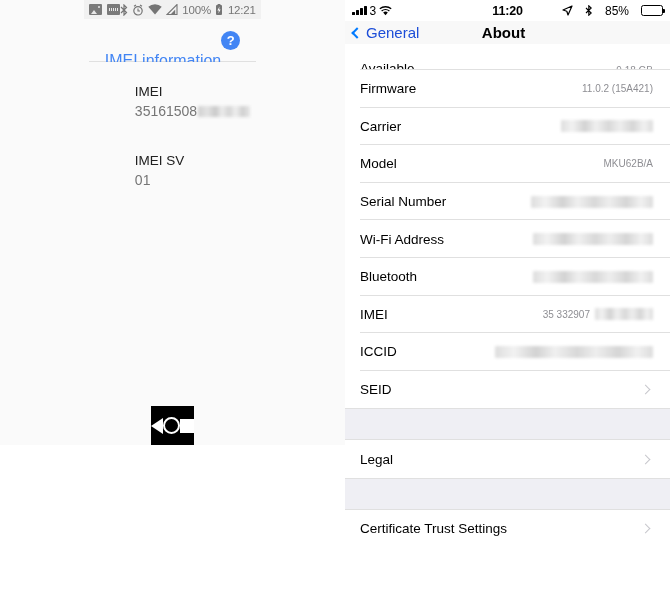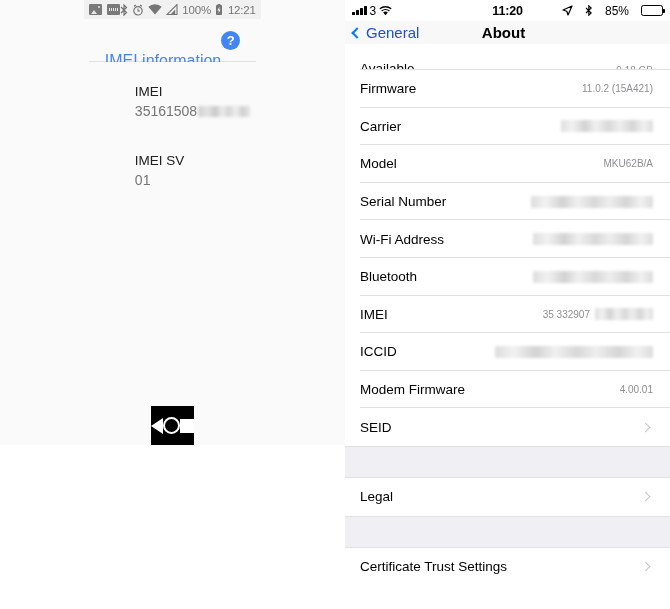--- a/index.html
+++ b/index.html
@@ -416,24 +416,20 @@
       </div>
 
       <div class="ios-row">
         <span class="ios-label">ICCID</span>
         <span class="ios-value">
           <span class="ios-redact" style="width:158px"></span>
         </span>
       </div>
 
 
-      <div class="ios-row">
-        <span class="ios-label">Modem Firmware</span>
-        <span class="ios-value">4.00.01</span>
-      </div>
 
       <div class="ios-row nodiv">
         <span class="ios-label">SEID</span>
         <span class="chev-right"></span>
       </div>
 
       <div class="ios-gap"></div>
 
       <div class="ios-row nodiv">
         <span class="ios-label">Legal</span>

